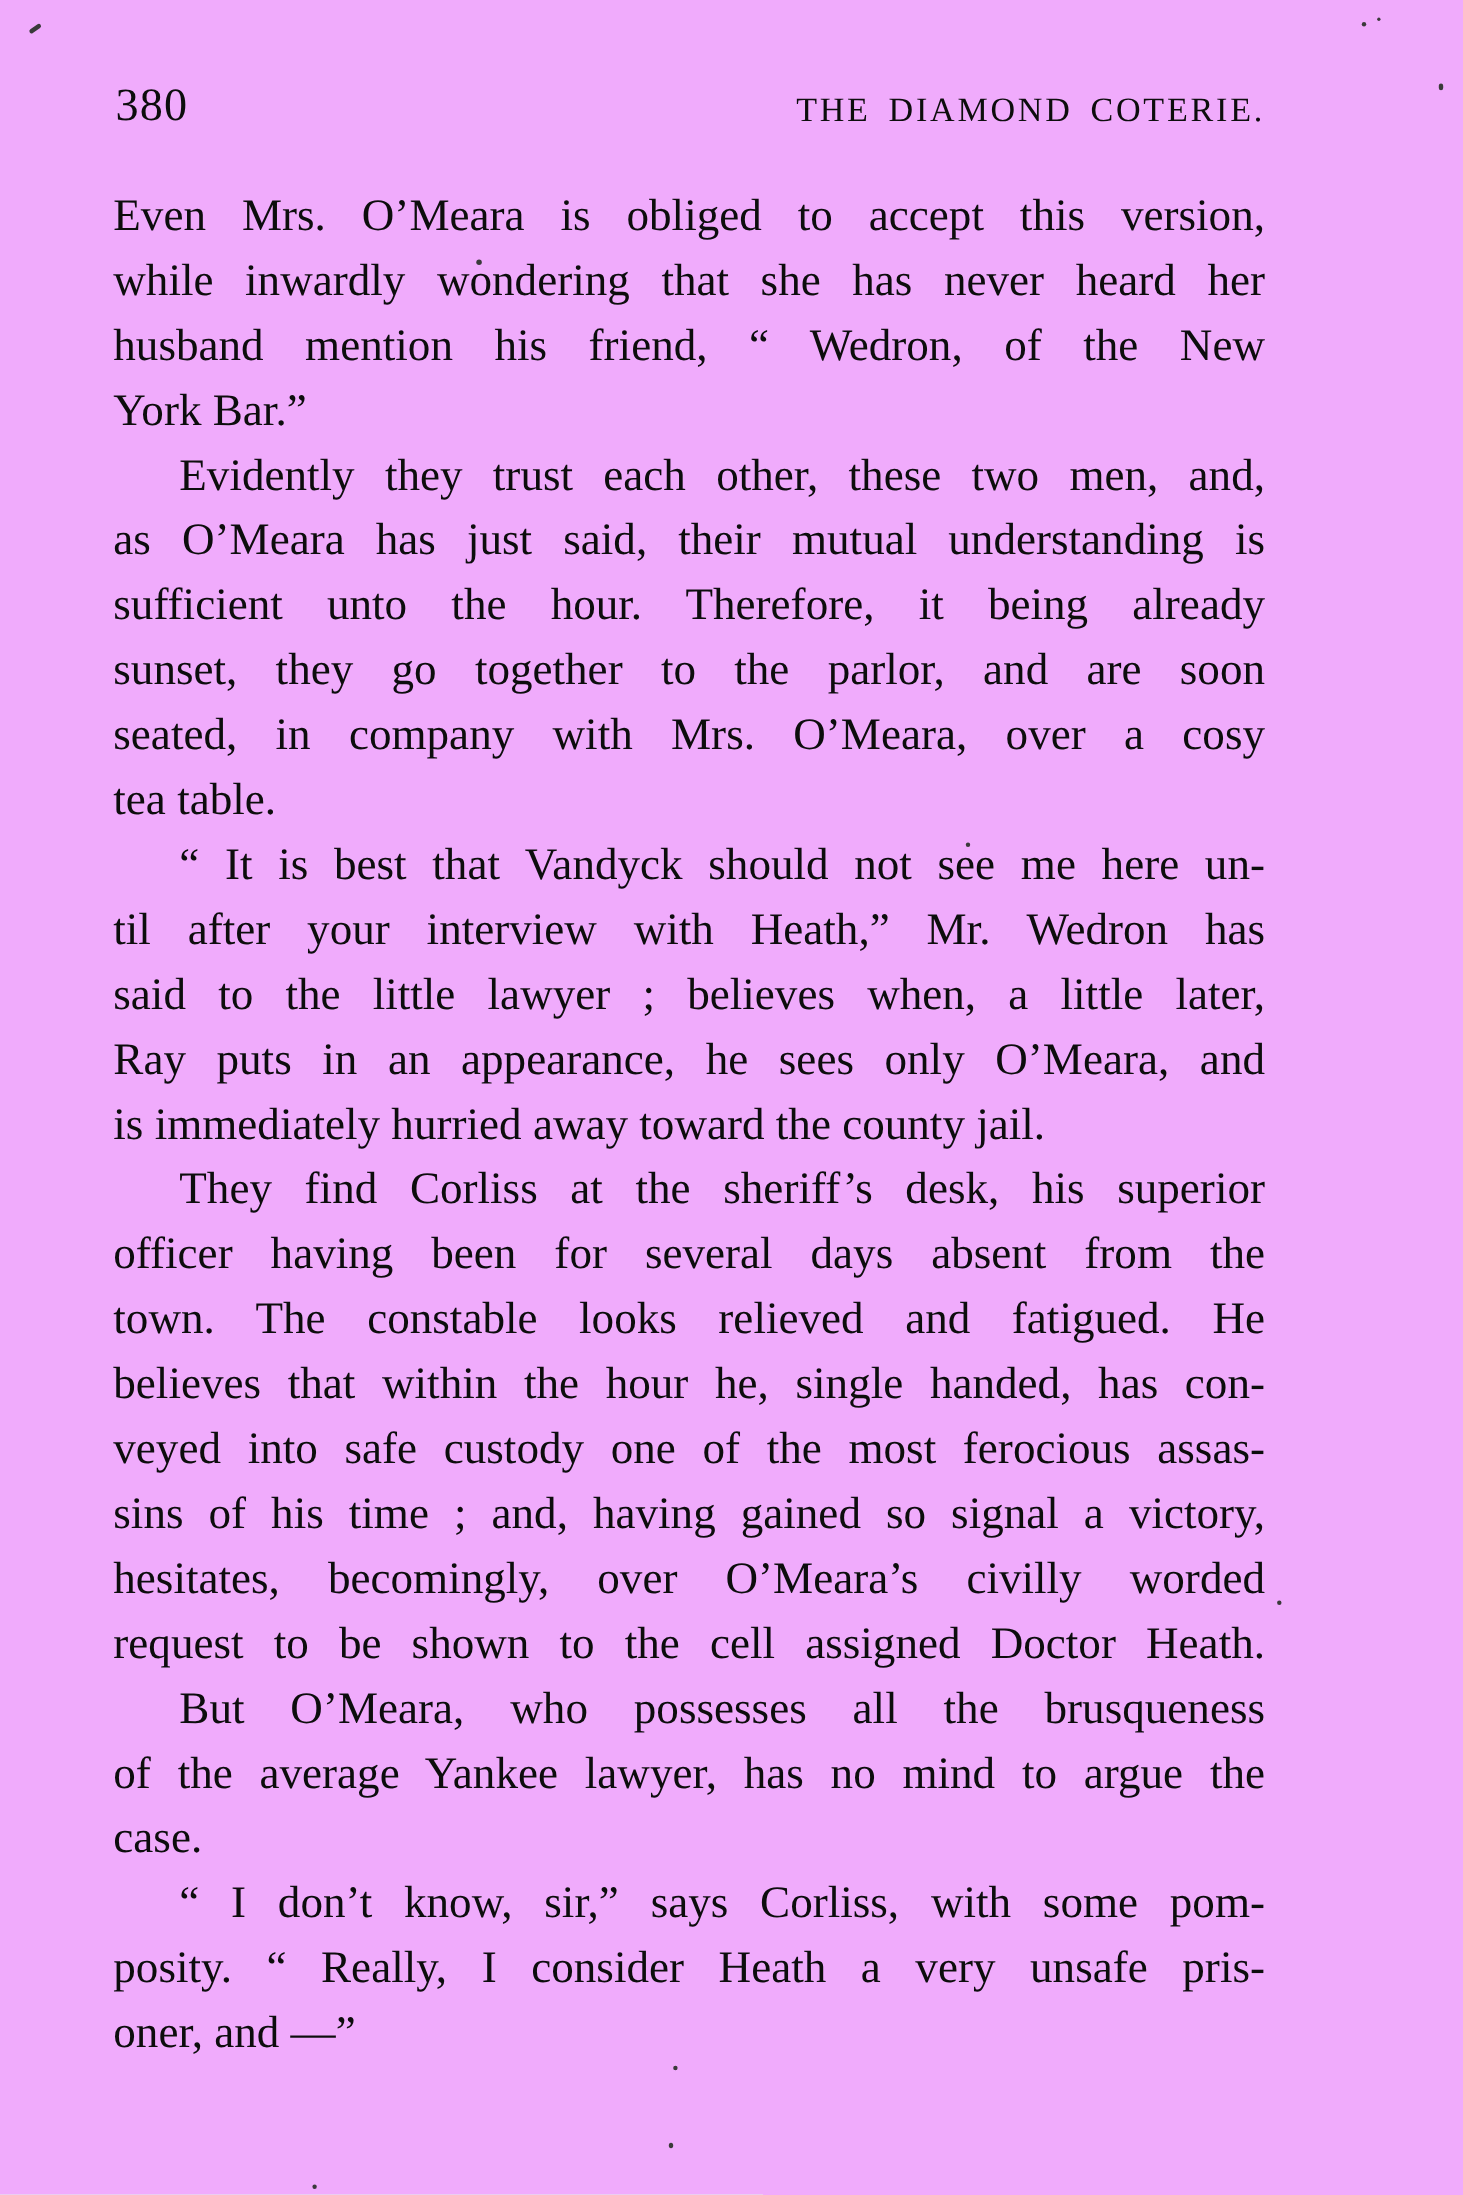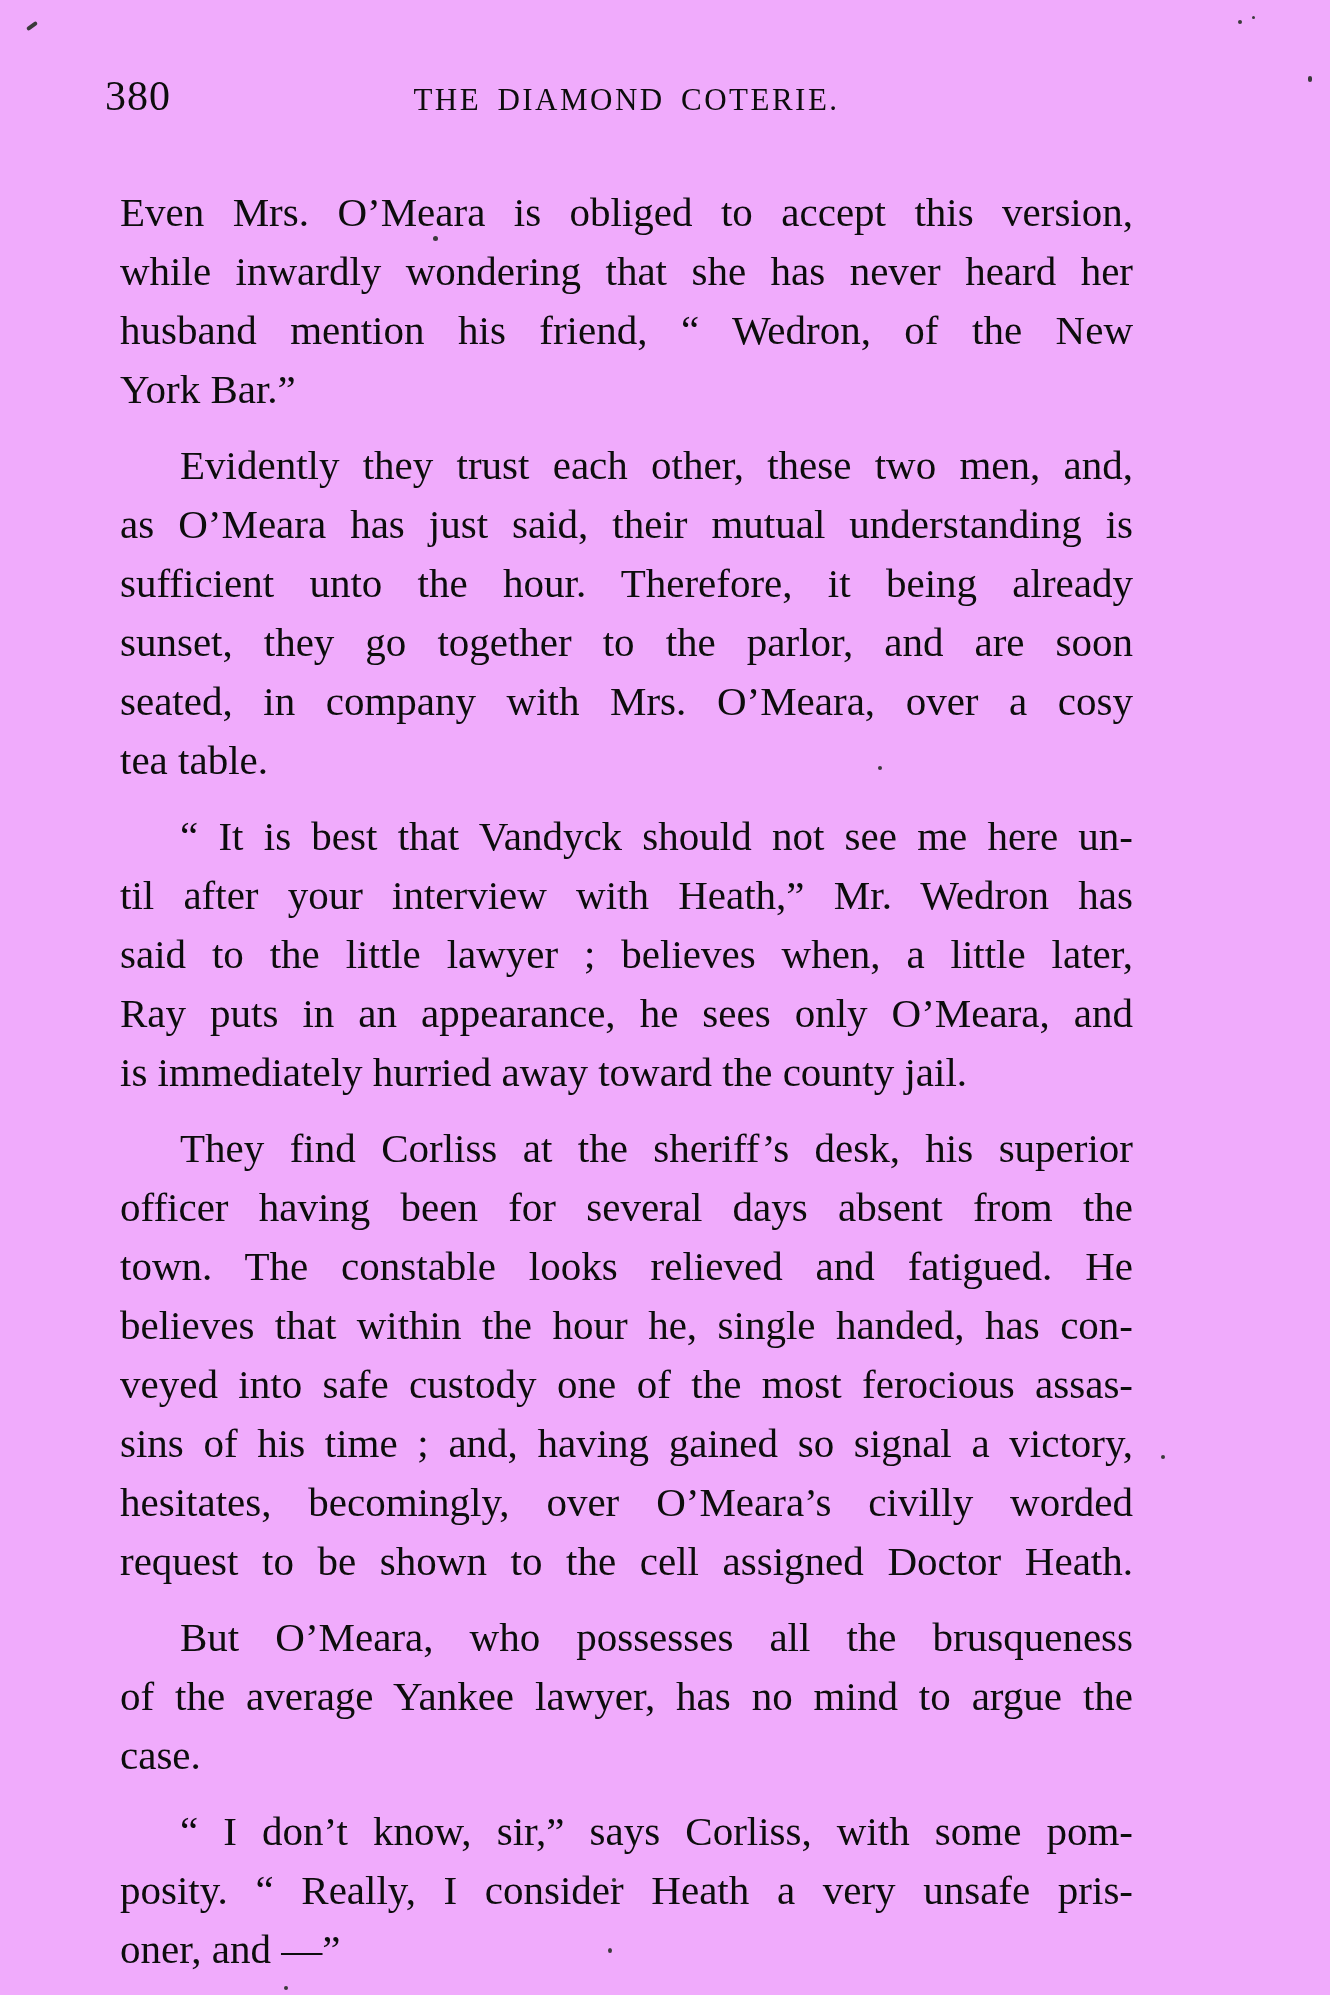--- a/index.html
+++ b/index.html
@@ -12,31 +12,31 @@
     color:#0d0d0d;
   }
   
   .hdr{position:absolute;top:0;left:103px;width:1047px;height:160px;}
   .pagenum{
     position:absolute;top:72px;left:2px;
     font-size:42px;line-height:48px;letter-spacing:1px;
   }
   .runtitle{
     position:absolute;top:82px;left:0;width:100%;
-    text-align:center;
+    text-align:right;
     font-size:31px;line-height:36px;
     letter-spacing:2.5px;
     word-spacing:6px;
   }
   
   .body{
     position:absolute;top:166px;left:103px;width:1047px;
     font-size:41px;line-height:59px;
   }
-  .para{margin:17px;padding:0;}
+  .para{margin:0;padding:0;}
   .ln{display:block;margin:0;}
   .j{text-align:justify;text-align-last:justify;}
   .s{text-align:left;}
   .ind{text-indent:60px;}
   
   .speck{position:absolute;background:#3a3a3a;border-radius:50%;}
 </style>
 </head>
 <body>
 

